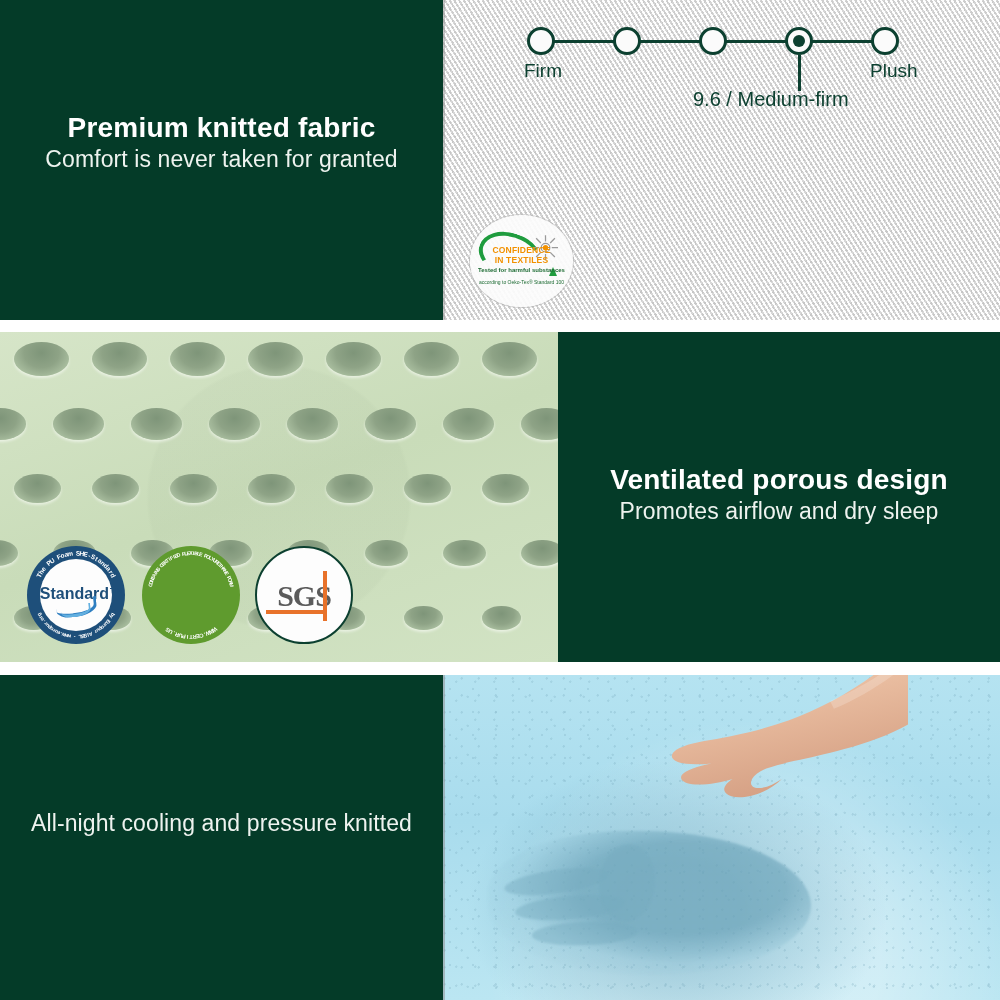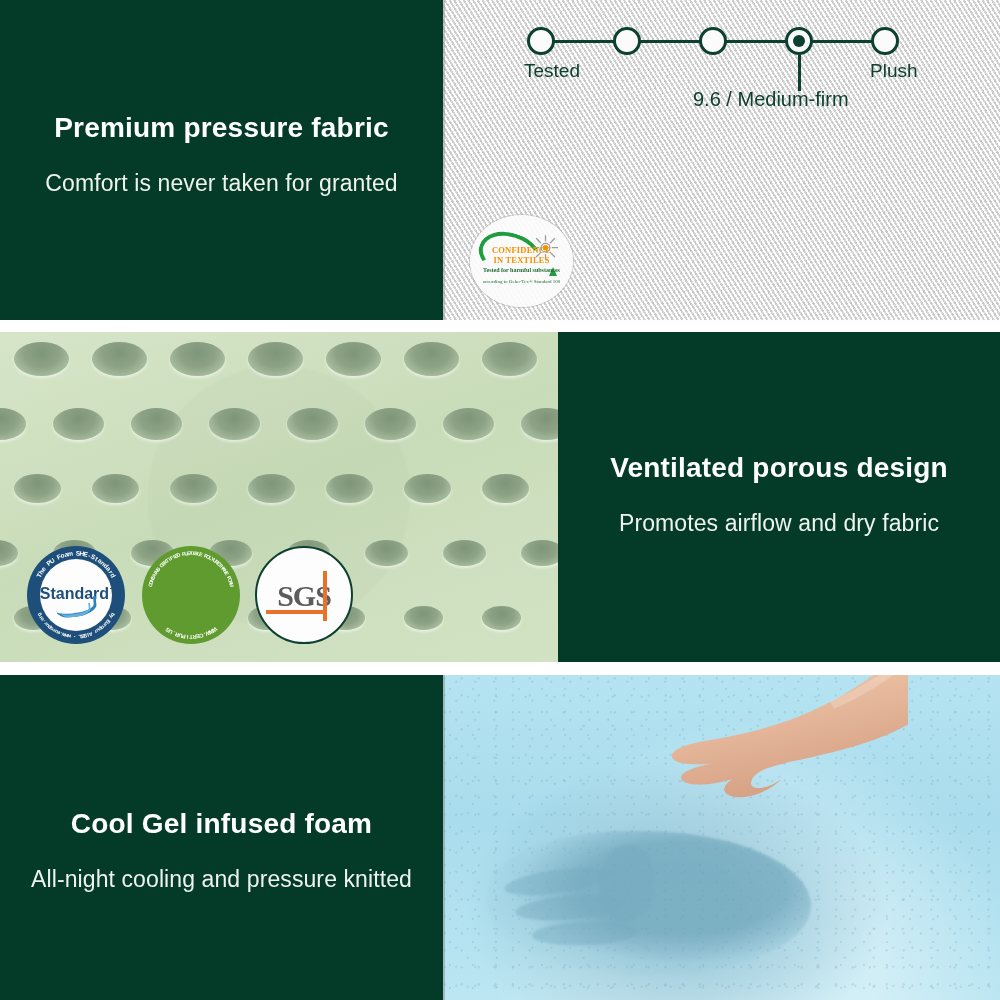--- a/index.html
+++ b/index.html
@@ -19,21 +19,21 @@
   .green { background:#043b28; }
 
   
   .copy { position:absolute; left:0; width:100%; text-align:center; }
   .headline {
     color:#ffffff; font-size:28px; font-weight:bold;
     letter-spacing:.2px; line-height:1.15;
   }
   .subline {
     color:#eef3ef; font-size:23px; font-weight:normal;
-    letter-spacing:.1px; line-height:1.2; margin-top:26px;
+    letter-spacing:.1px; line-height:1.2; margin-top:2px;
   }
 
   
   .knit {
     background-color:#eeeeee;
     background-image:
       repeating-linear-gradient(58deg,  rgba(255,255,255,.95) 0 2px, rgba(186,186,186,.55) 2px 4px),
       repeating-linear-gradient(-58deg, rgba(255,255,255,.70) 0 2px, rgba(196,196,196,.40) 2px 4px),
       repeating-linear-gradient(0deg,   rgba(250,250,250,.6) 0 3px, rgba(205,205,205,.30) 3px 6px),
       linear-gradient(180deg,#f2f2f2 0%, #e6e6e6 55%, #ededed 100%);
@@ -58,21 +58,20 @@
     white-space:nowrap;
   }
   .leader { position:absolute; width:3px; background:#0c4030; }
 
   
   .oeko {
     position:absolute; border-radius:50%;
     background:rgba(252,252,252,.93);
     box-shadow:0 0 0 1px rgba(170,170,170,.5);
     overflow:hidden;
-    font-family:Liberation Serif, serif;
   }
   .oeko-arc {
     position:absolute; left:8%; top:20%; width:62%; height:48%;
     border:4px solid #1f9c3e; border-radius:50%;
     border-right-color:transparent; border-bottom-color:transparent;
     transform:rotate(18deg);
   }
   .oeko-t1 {
     position:absolute; left:0; top:34%; width:100%; text-align:center;
     color:#f29100; font-size:8.5px; font-weight:bold; letter-spacing:.2px;
@@ -192,40 +191,40 @@
 </style>
 </head>
 <body>
 
 <div class="sheet">
 
   <div class="row" id="row1">
 
     <div class="half green" style="left:0; width:443px;">
       <div class="copy" style="top:112px;">
-        <div class="headline">Premium pressure fabric</div>
+        <div class="headline">Premium knitted fabric</div>
         <div class="subline">Comfort is never taken for granted</div>
       </div>
     </div>
 
     <div class="half knit" style="left:443px; width:557px;">
 
       <div class="scale" style="top:12px;">
         <div class="scale-line" style="left:98px; width:352px;"></div>
 
         <div class="dot" style="left:84px;"></div>
         <div class="dot" style="left:170px;"></div>
         <div class="dot" style="left:256px;"></div>
         <div class="dot active" style="left:342px;"></div>
         <div class="dot" style="left:428px;"></div>
 
         <div class="leader" style="left:355px; top:43px; height:36px;"></div>
       </div>
 
-      <div class="scale-label" style="left:81px; top:60px;">Tested</div>
+      <div class="scale-label" style="left:81px; top:60px;">Firm</div>
       <div class="scale-label" style="left:427px; top:60px;">Plush</div>
       <div class="scale-label" style="left:250px; top:88px; font-size:20px;">9.6 / Medium-firm</div>
 
       <div class="oeko" style="left:27px; top:215px; width:103px; height:92px;">
         <div class="oeko-arc"></div>
         <svg class="oeko-flower" viewBox="0 0 40 40">
           <g fill="none" stroke="#9a9a9a" stroke-width="1.6">
             <circle cx="20" cy="20" r="5.5"></circle>
             <line x1="20" y1="4" x2="20" y2="12"></line>
             <line x1="20" y1="28" x2="20" y2="36"></line>
@@ -428,32 +427,31 @@
       </div>
 
       <div class="badge badge-sgs" style="left:255px; top:214px; width:98px; height:98px;">
         <div class="sgs-text">SGS</div>
         <div class="sgs-hbar"></div>
         <div class="sgs-vbar"></div>
       </div>
     </div>
 
     <div class="half green" style="left:558px; width:442px;">
-      <div class="copy" style="top:120px;text-align:center;">
+      <div class="copy" style="top:132px;text-align:center;">
         <div class="headline">Ventilated porous design</div>
-        <div class="subline">Promotes airflow and dry fabric</div>
+        <div class="subline">Promotes airflow and dry sleep</div>
       </div>
     </div>
   </div>
 
   <div class="row" id="row3">
 
     <div class="half green" style="left:0; width:443px;">
       <div class="copy" style="top:133px;">
-        <div class="headline">Cool Gel infused foam</div>
         <div class="subline">All-night cooling and pressure knitted</div>
       </div>
     </div>
 
     <div class="half gel" style="left:443px; width:557px;">
       <div class="speck"></div>
 
       <div class="imprint"></div>
       <div class="finger-groove" style="left:11%; top:60%;  width:19%; height:7%;  transform:rotate(-8deg);"></div>
       <div class="finger-groove" style="left:13%; top:68%;  width:20%; height:7%;  transform:rotate(-5deg);"></div>

